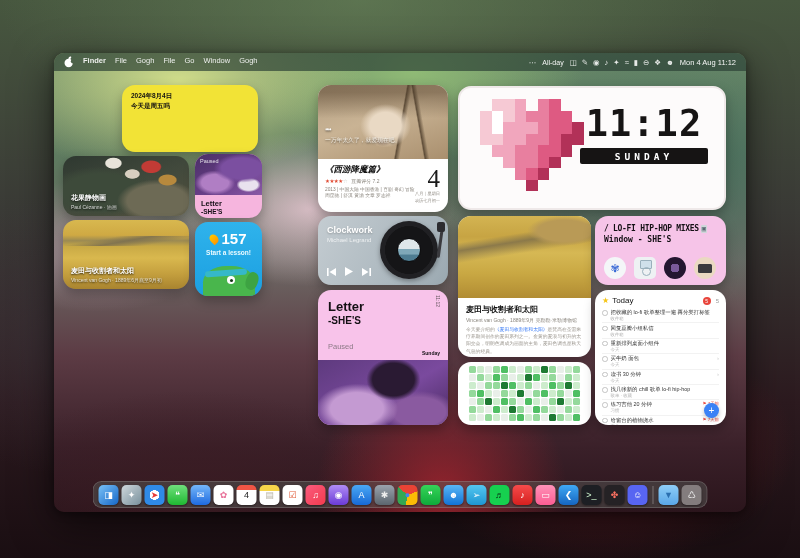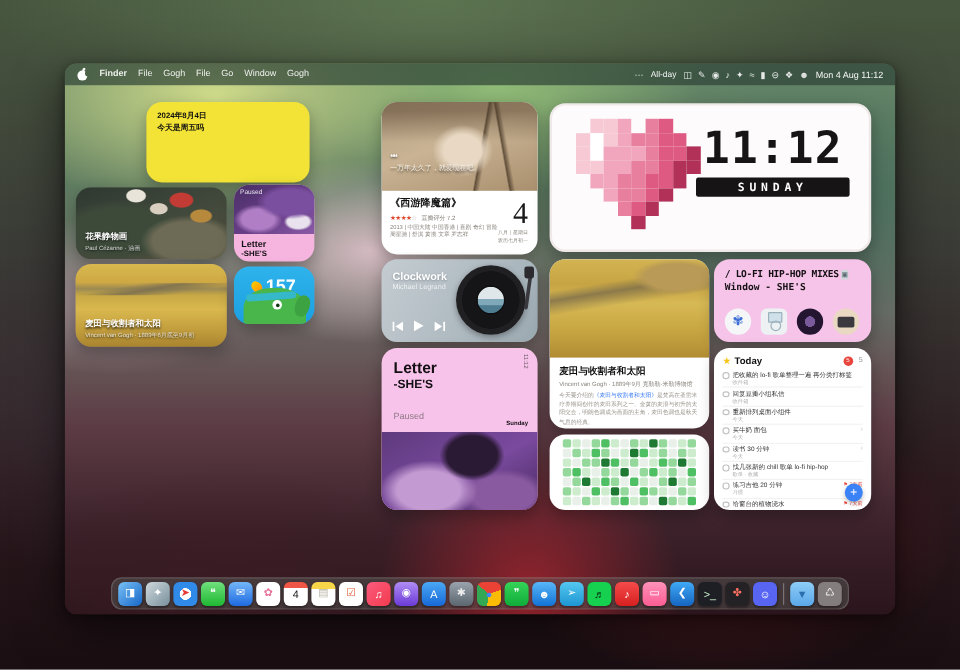--- a/index.html
+++ b/index.html
@@ -89,21 +89,21 @@
       radial-gradient(60% 50% at 70% 35%, #7b4fa0 0 50%, transparent 70%),
       radial-gradient(40% 40% at 30% 70%, #b07ec4 0 50%, transparent 75%),
       radial-gradient(30% 30% at 80% 75%, #e9e2ee 0 45%, transparent 60%),
       linear-gradient(150deg,#4a2f66,#6a3f8a 60%,#8a5aa6); }
   #w-letter-small .ls-paused{ position:absolute; left:5px; top:4px; color:rgba(255,255,255,.85); font-size:5.5px; }
   #w-letter-small .ls-meta{ position:absolute; left:6px; bottom:3px; }
   #w-letter-small .ls-title{ font-size:7.5px; font-weight:bold; color:#161017; }
   #w-letter-small .ls-artist{ font-size:6.5px; font-weight:bold; color:#161017; }
 
   
-  #w-frog{ left:141px; top:169px; width:67px; height:48px; background:linear-gradient(180deg,#2fb3ec,#1b9fe0); }
+  #w-frog{ left:141px; top:169px; width:67px; height:74px; background:linear-gradient(180deg,#2fb3ec,#1b9fe0); }
   .streak-row{ position:absolute; left:0; right:0; top:8px; display:flex; align-items:center; justify-content:center; gap:3px; }
   .flame{ width:8px; height:10px; background:linear-gradient(180deg,#ffc800,#ff9600); border-radius:50% 50% 50% 0; transform:rotate(-45deg); }
   .streak-num{ color:#fff; font-size:15px; font-weight:bold; }
   .streak-cta{ position:absolute; left:0; right:0; top:27px; text-align:center; color:#eafaff; font-size:6.5px; font-weight:bold; }
   .frog-body{ position:absolute; left:8px; bottom:-6px; width:52px; height:36px; background:#49b64c; border-radius:45% 45% 20% 20%; }
   .frog-band{ position:absolute; left:10px; bottom:20px; width:42px; height:6px; background:#35b8c9; border-radius:3px; transform:rotate(-4deg); }
   .frog-eye{ position:absolute; left:32px; bottom:12px; width:8px; height:8px; background:#fff; border-radius:50%; }
   .frog-pupil{ position:absolute; left:35px; bottom:14px; width:3px; height:3px; background:#143614; border-radius:50%; }
   .frog-arm{ position:absolute; right:4px; bottom:6px; width:12px; height:18px; background:#3da342; border-radius:45%; transform:rotate(18deg); }
 
@@ -113,21 +113,21 @@
     background:
       radial-gradient(30% 45% at 52% 55%, #e9d9c4 0 40%, transparent 65%),
       radial-gradient(14% 30% at 50% 62%, #8a6a52 0 50%, transparent 70%),
       linear-gradient(100deg, transparent 62%, rgba(74,58,40,.8) 63%, transparent 66%),
       linear-gradient(80deg, transparent 74%, rgba(74,58,40,.8) 75%, transparent 78%),
       linear-gradient(0deg, transparent 55%, rgba(92,72,50,.55) 90%),
       linear-gradient(160deg,#b4a084 0%,#c9b394 45%,#a98f6e 100%); }
   .mv-qmarks{ position:absolute; left:7px; top:42px; color:#fff; font-size:7px; letter-spacing:-1px; text-shadow:0 1px 2px rgba(0,0,0,.6); }
   .mv-quote{ position:absolute; left:7px; top:51px; color:#f7f2e8; font-size:5.8px; text-shadow:0 1px 2px rgba(0,0,0,.65); }
   .mv-info{ position:absolute; left:0; right:0; bottom:0; height:53px; padding:5px 7px; }
-  .mv-title{ font-size:8.5px; font-weight:bold; color:#111; }
+  .mv-title{ font-size:8.5px; font-weight:bold; color:#111;font-style:italic; }
   .mv-stars{ font-size:5.5px; margin-top:2px; }
   .mv-stars .red{ color:#e04a32; letter-spacing:-.5px; }
   .mv-stars .grey{ color:#c9c4bc; }
   .mv-stars .lbl{ color:#8a857d; margin-left:2px; font-size:5px; }
   .mv-meta{ font-size:4.8px; color:#8a857d; margin-top:2.5px; line-height:1.45; }
   .mv-day{ position:absolute; right:8px; bottom:8px; text-align:right; }
   .mv-day-num{ font-size:25px; color:#1a1a1a; font-weight:400; line-height:1; font-family:"Liberation Serif","DejaVu Serif",serif; }
   .mv-day-sub{ font-size:4.2px; color:#8a857d; line-height:1.5; }
 
   
@@ -197,21 +197,21 @@
   
   #w-contrib{ left:404px; top:309px; width:133px; height:63px; background:#fff;
     display:flex; align-items:center; justify-content:center; }
   .cg-grid{ display:grid; grid-template-columns:repeat(14,6.4px); grid-auto-rows:6.4px; gap:1.6px; }
   .cg-cell{ border-radius:1.5px; }
 
   
   #w-todo{ left:541px; top:237px; width:131px; height:135px; background:#fff; padding:6px 7px; }
   .td-header{ display:flex; align-items:center; gap:3px; }
   .td-star{ color:#f5c518; font-size:8px; }
-  .td-title{ font-size:8px; font-weight:bold; color:#111; flex:1; }
+  .td-title{ font-size:8px; font-weight:normal; color:#111; flex:1; }
   .td-badge{ background:#e8453c; color:#fff; border-radius:50%; width:8px; height:8px; font-size:5px;
     display:flex; align-items:center; justify-content:center; }
   .td-count{ font-size:6px; color:#9a9a9a; margin-left:2px; }
   .td-list{ margin-top:3px; }
   .td-row{ display:flex; align-items:flex-start; gap:3px; padding:1.2px 0; border-bottom:.5px solid #f2f2f2; }
   .td-check{ width:5.5px; height:5.5px; border:1px solid #c3c3c3; border-radius:50%; flex:none; margin-top:1px; }
   .td-main{ flex:1; min-width:0; }
   .td-text{ font-size:5.4px; color:#333; white-space:nowrap; overflow:hidden; }
   .td-sub{ font-size:4.4px; color:#b0b0b0; }
   .td-due{ font-size:4.4px; color:#e8453c; white-space:nowrap; }

